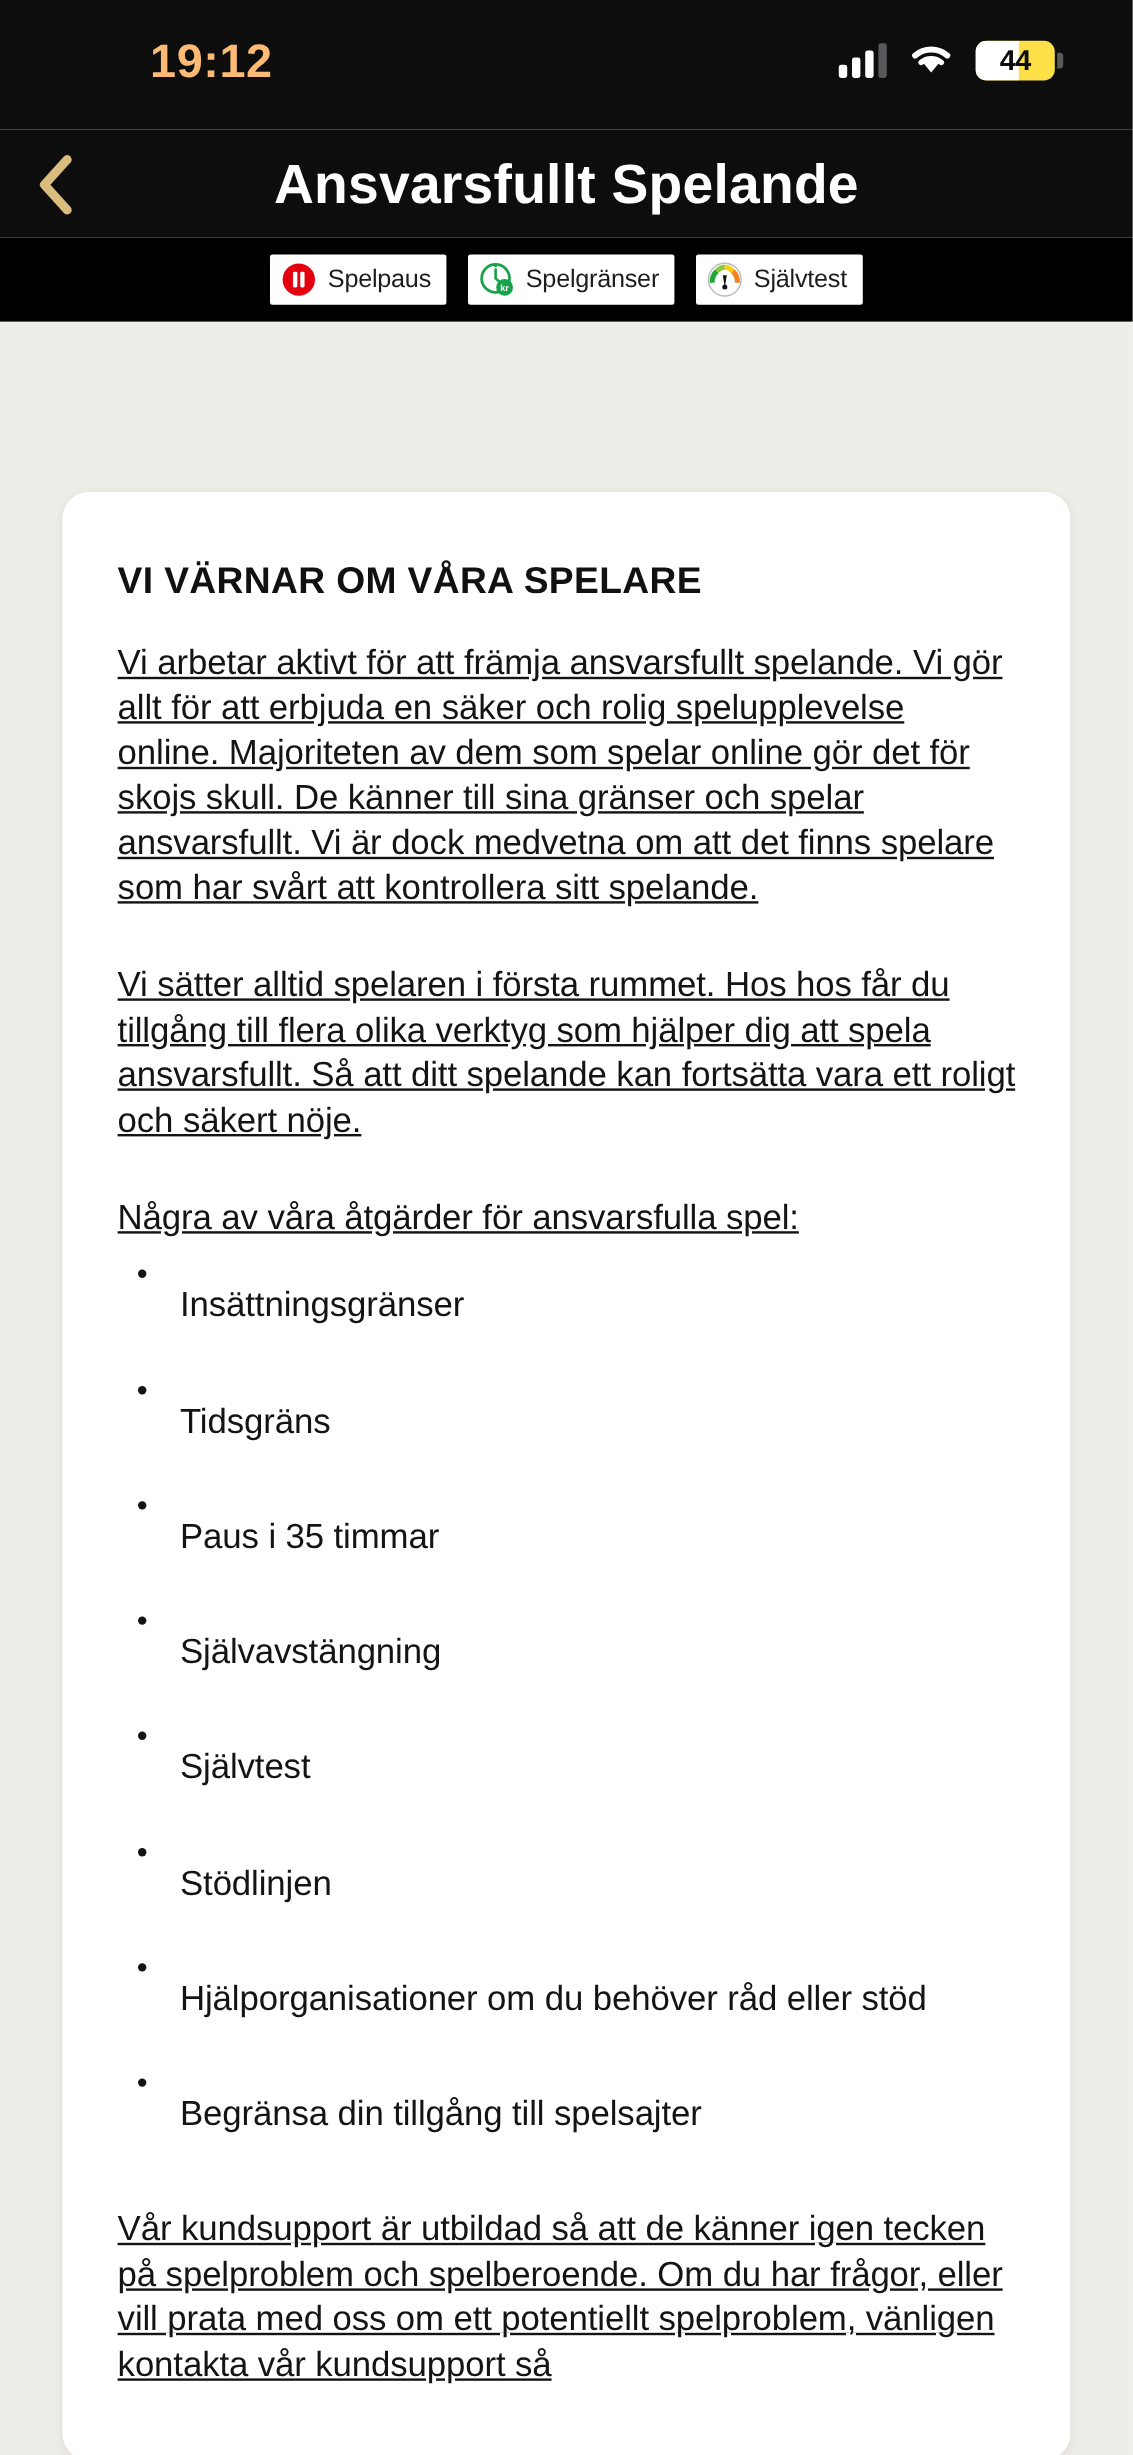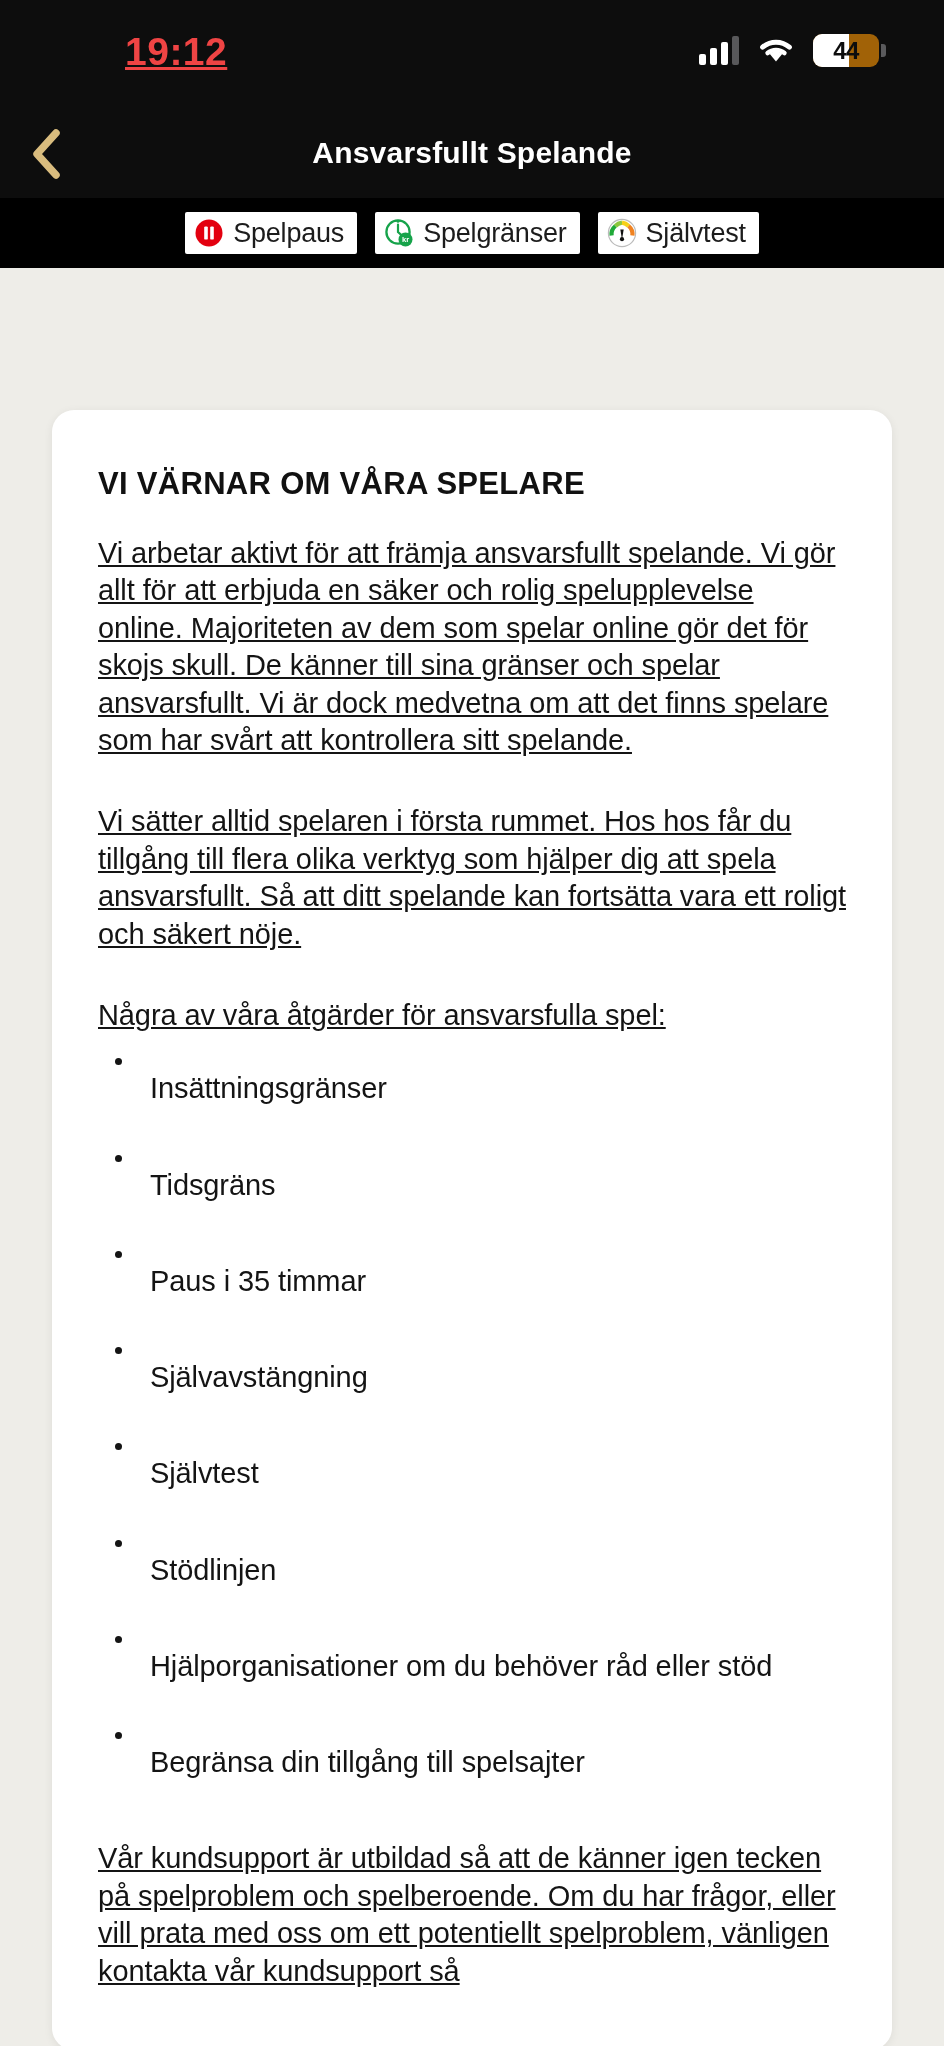--- a/index.html
+++ b/index.html
@@ -11,39 +11,38 @@
   }
   .phone { position:relative; width:944px; height:2046px; background:#EEEDE8; }
 
   
   .statusbar {
     position:absolute; top:0; left:0; width:944px; height:108px;
     background:#0D0D0D;
   }
   .status-time {
     position:absolute; left:125px; top:30px;
-    color:#ef4444; font-size:39px; font-weight:bold;
+    color:#fdba74; font-size:39px; font-weight:bold;
     letter-spacing:0.5px;
     font-family:"Liberation Sans", sans-serif;
-    text-decoration:underline;
   }
   .status-right {
     position:absolute; right:58px; top:34px;
     display:flex; align-items:center; gap:18px;
   }
   .cell-bars { display:flex; align-items:flex-end; gap:4px; height:28px; }
   .cell-bars i { display:block; width:7px; background:#FFFFFF; border-radius:2px; }
   .cell-bars i:nth-child(1){ height:11px; }
   .cell-bars i:nth-child(2){ height:17px; }
   .cell-bars i:nth-child(3){ height:23px; }
   .cell-bars i:nth-child(4){ height:29px; background:#58585A; }
 
   .battery {
     position:relative; width:66px; height:33px;
-    border-radius:9px; background:#a16207; overflow:hidden;
+    border-radius:9px; background:#fde047; overflow:hidden;
     display:flex; align-items:center;
   }
   .battery .fill {
     position:absolute; left:0; top:0; bottom:0; width:55%;
     background:#FFFFFF;
   }
   .battery .lvl {
     position:relative; z-index:2; width:100%; text-align:center;
     font-size:24px; font-weight:bold; color:#0D0D0D; line-height:33px;
     letter-spacing:-0.5px;
@@ -60,37 +59,37 @@
   }
   .back-btn {
     position:absolute; left:8px; top:8px; width:76px; height:76px;
     display:flex; align-items:center; justify-content:center;
     cursor:pointer;
   }
   .back-btn svg { display:block; }
   .nav-title {
     position:absolute; left:0; top:0; width:944px; height:90px;
     display:flex; align-items:center; justify-content:center;
-    color:#FFFFFF; font-size:30px; font-weight:bold;
+    color:#FFFFFF; font-size:46px; font-weight:bold;
     letter-spacing:0.2px;
   }
 
   
   .badgestrip {
     position:absolute; top:198px; left:0; width:944px; height:70px;
     background:#000000;
     display:flex; align-items:center; justify-content:center; gap:18px;
   }
   .badge {
     display:flex; align-items:center; gap:9px;
     background:#FFFFFF; height:42px; padding:0 13px 0 9px;
     border-radius:2px; cursor:pointer;
   }
   .badge-label {
-    font-size:27px; color:#1C1C1C; letter-spacing:-0.2px;
+    font-size:21px; color:#1C1C1C; letter-spacing:-0.2px;
     white-space:nowrap;
   }
   .badge-ic { width:30px; height:30px; flex:0 0 30px; display:block; }
 
   
   .card {
     position:absolute; left:52px; top:410px; width:840px;
     min-height:1640px;
     background:#FFFFFF; border-radius:22px;
     box-shadow:0 2px 10px rgba(0,0,0,0.07);

